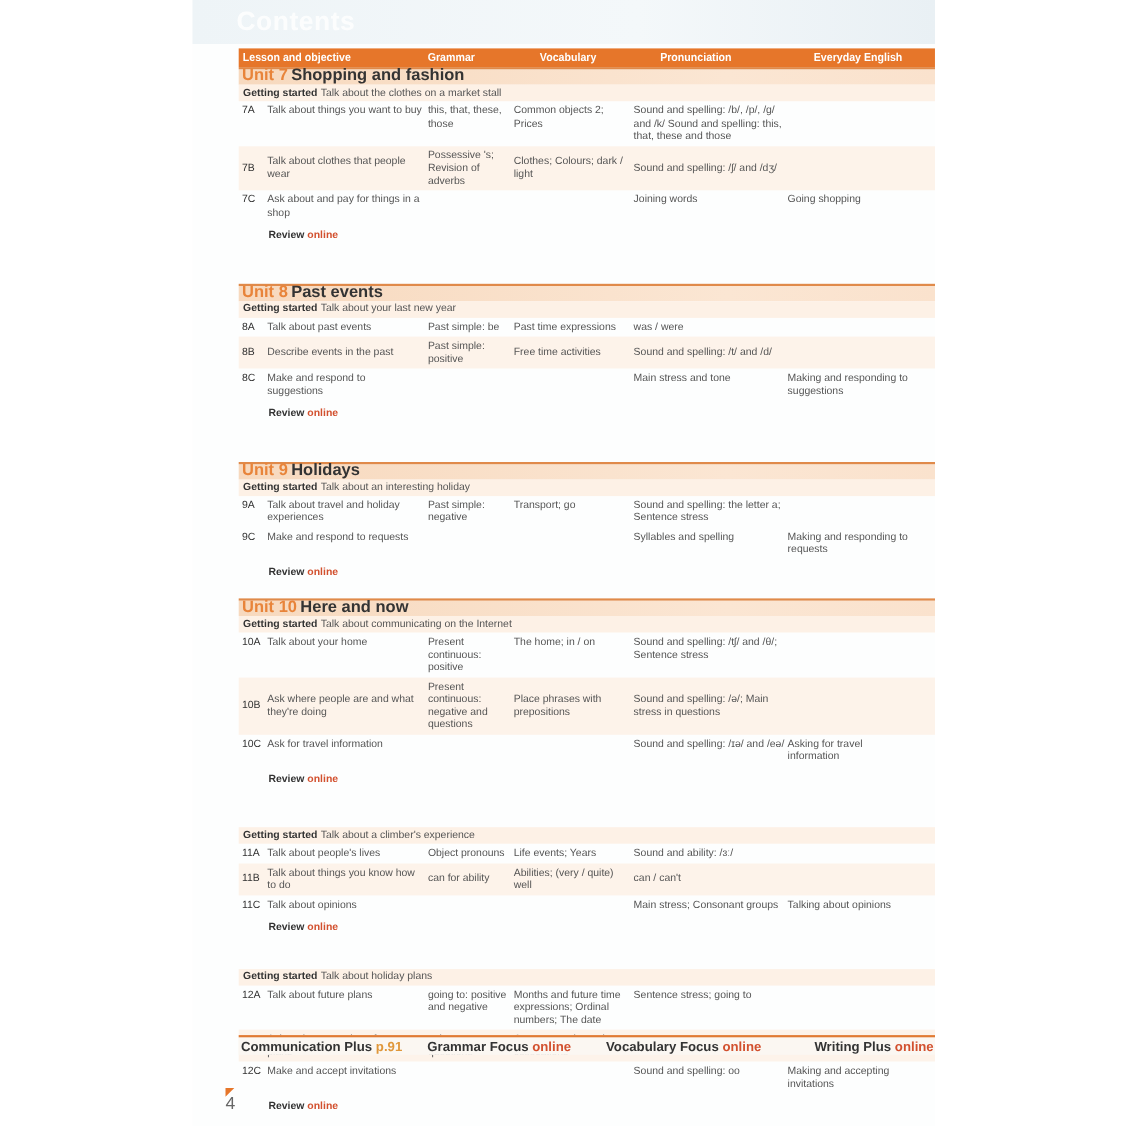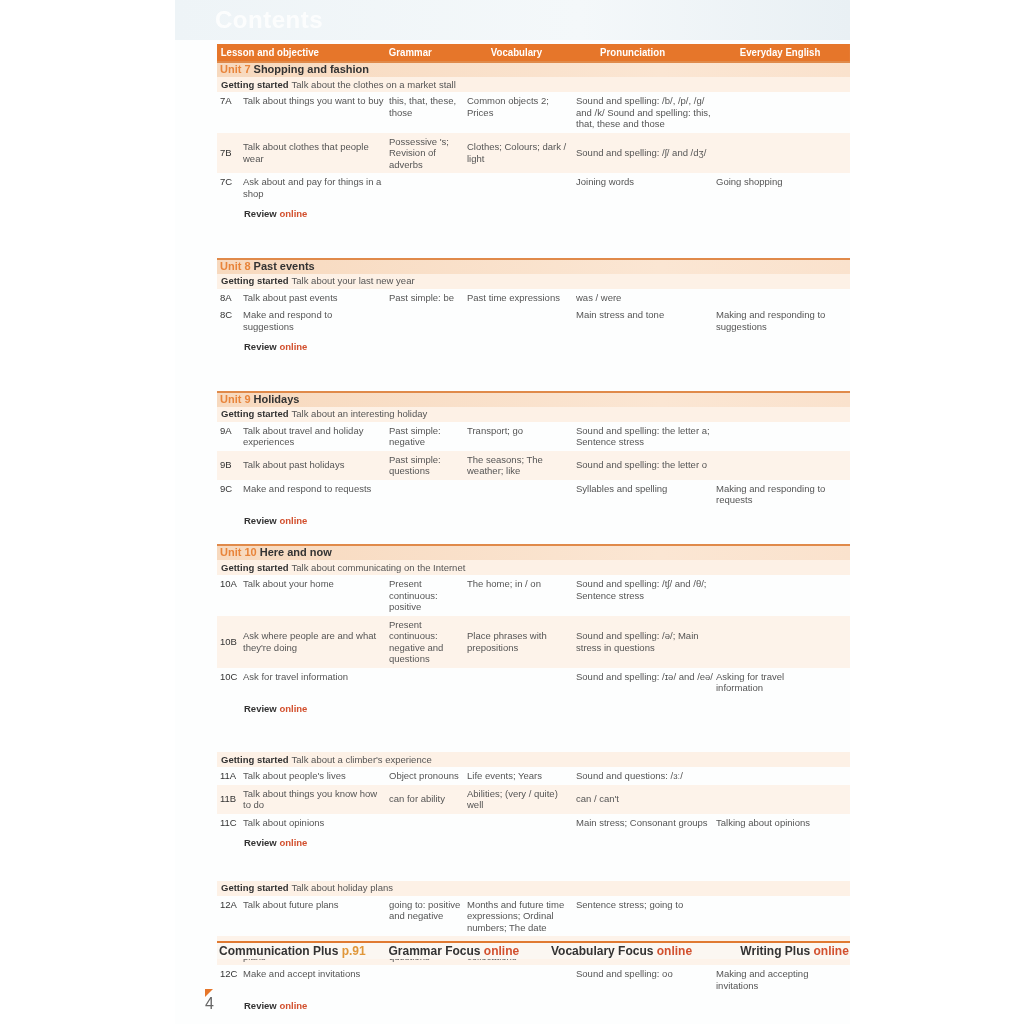--- a/index.html
+++ b/index.html
@@ -36,22 +36,22 @@
   .c3 { width:109px; }
   .c4 { width:140px; }
   .c5 { width:110px; }
   .hdr .c1 { width:187px; }
   .hdr .c2 { width:111px; }
   .hdr .c3 { width:119px; }
   .hdr .c4 { width:152px; }
   .hdr .c5 { width:120px; }
   .unit-row {
     background:linear-gradient(90deg,#f7d9be,#fbe6d3 70%,#fae2cd);
-    height:14px; display:flex; align-items:center; padding-left:3px;
-    font-size:11px; font-weight:bold; color:#333;
+    height:14px; display:flex; align-items:flex-start; padding-left:3px;
+    font-size:15px; font-weight:bold; color:#333;
     border-top:2px solid #e08a4a;
   }
   .unit-num { color:#e8843a; font-weight:bold; margin-right:3px; }
   .gs-row {
     background:#fdf1e6; height:15px; display:flex; align-items:center;
     padding-left:4px; font-size:9.5px; color:#555;
   }
   .gs-label { font-weight:bold; color:#333; margin-right:3px; }
   .lesson {
     display:flex; align-items:flex-start; padding:3px 0;
@@ -142,20 +142,28 @@
     <span>Talk about your last new year</span>
         </div>
         <div class="lesson">
       <div class="code">8A</div>
       <div class="obj">Talk about past events</div>
       <div class="c2">Past simple: be</div>
       <div class="c3">Past time expressions</div>
       <div class="c4">was / were</div>
       <div class="c5"></div>
     </div>
+        <div class="lesson alt">
+      <div class="code">8B</div>
+      <div class="obj">Describe events in the past</div>
+      <div class="c2">Past simple: positive</div>
+      <div class="c3">Free time activities</div>
+      <div class="c4">Sound and spelling: /t/ and /d/</div>
+      <div class="c5"></div>
+    </div>
         <div class="lesson">
       <div class="code">8C</div>
       <div class="obj">Make and respond to suggestions</div>
       <div class="c2"></div>
       <div class="c3"></div>
       <div class="c4">Main stress and tone</div>
       <div class="c5">Making and responding to suggestions</div>
     </div>
         <div class="review">
     <span>Review</span>
@@ -172,28 +180,20 @@
     <span>Talk about an interesting holiday</span>
         </div>
         <div class="lesson">
       <div class="code">9A</div>
       <div class="obj">Talk about travel and holiday experiences</div>
       <div class="c2">Past simple: negative</div>
       <div class="c3">Transport; go</div>
       <div class="c4">Sound and spelling: the letter a; Sentence stress</div>
       <div class="c5"></div>
     </div>
-        <div class="lesson alt">
-      <div class="code">9B</div>
-      <div class="obj">Talk about past holidays</div>
-      <div class="c2">Past simple: questions</div>
-      <div class="c3">The seasons; The weather; like</div>
-      <div class="c4">Sound and spelling: the letter o</div>
-      <div class="c5"></div>
-    </div>
         <div class="lesson">
       <div class="code">9C</div>
       <div class="obj">Make and respond to requests</div>
       <div class="c2"></div>
       <div class="c3"></div>
       <div class="c4">Syllables and spelling</div>
       <div class="c5">Making and responding to requests</div>
     </div>
         <div class="review">
     <span>Review</span>
@@ -241,21 +241,21 @@
       <div>
         <div class="gs-row">
     <span class="gs-label">Getting started</span>
     <span>Talk about a climber's experience</span>
         </div>
         <div class="lesson">
       <div class="code">11A</div>
       <div class="obj">Talk about people's lives</div>
       <div class="c2">Object pronouns</div>
       <div class="c3">Life events; Years</div>
-      <div class="c4">Sound and questions: /ɜː/</div>
+      <div class="c4">Sound and ability: /ɜː/</div>
       <div class="c5"></div>
     </div>
         <div class="lesson alt">
       <div class="code">11B</div>
       <div class="obj">Talk about things you know how to do</div>
       <div class="c2">can for ability</div>
       <div class="c3">Abilities; (very / quite) well</div>
       <div class="c4">can / can't</div>
       <div class="c5"></div>
     </div>

